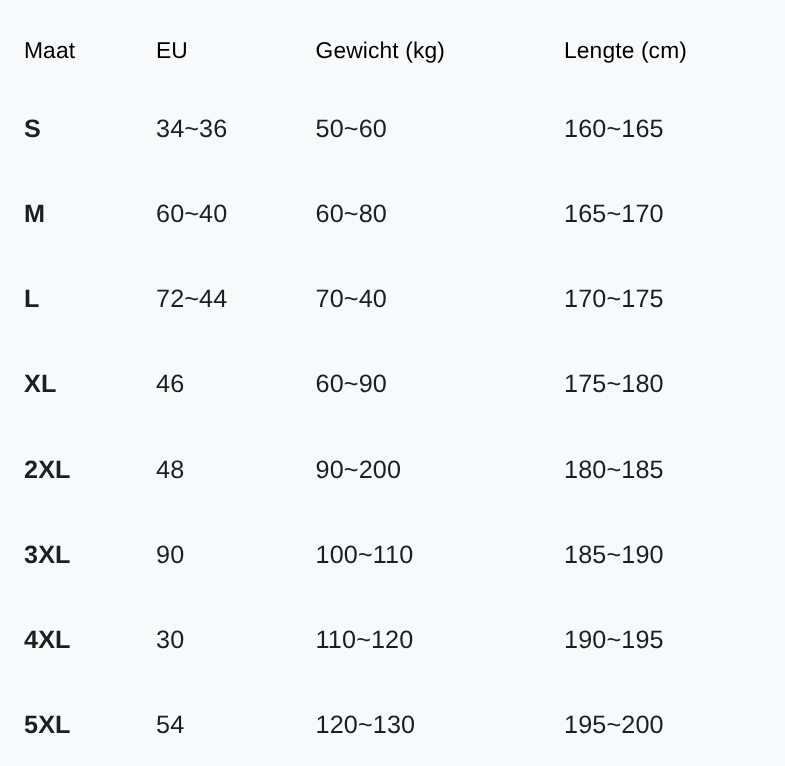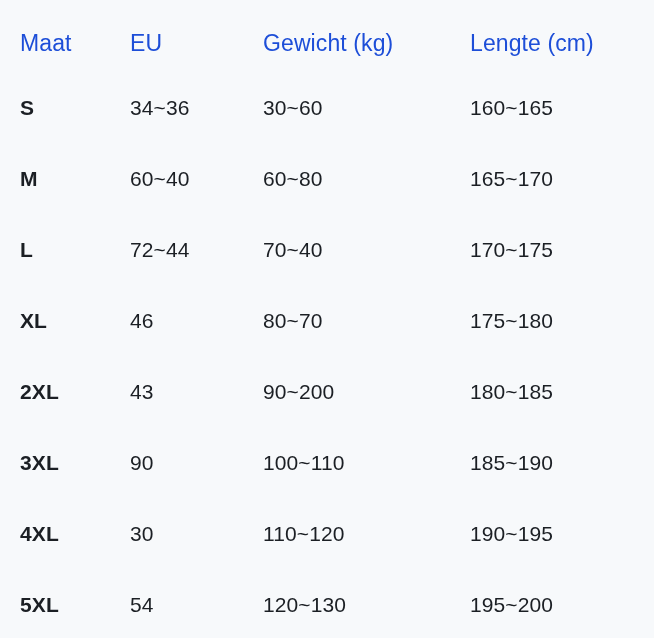--- a/index.html
+++ b/index.html
@@ -29,22 +29,22 @@
   table.size-table th,
   table.size-table td {
     text-align: left;
     vertical-align: middle;
     padding: 0;
     border: none;
     white-space: nowrap;
   }
   thead th {
     font-weight: 400;
-    font-size: 23px;
-    color: #1d4ed8;
+    font-size: 19px;
+    color: #000000;
     height: 58px;
     letter-spacing: 0.1px;
   }
   tbody td {
     font-size: 21px;
     color: #1b1f24;
     height: 71px;
     letter-spacing: 0.1px;
   }
   tbody td.col-size {
@@ -71,44 +71,44 @@
         <th>Maat</th>
         <th>EU</th>
         <th>Gewicht (kg)</th>
         <th>Lengte (cm)</th>
       </tr>
     </thead>
     <tbody>
       <tr>
         <td class="col-size">S</td>
         <td>34~36</td>
-        <td>30~60</td>
+        <td>50~60</td>
         <td>160~165</td>
       </tr>
       <tr>
         <td class="col-size">M</td>
         <td>60~40</td>
         <td>60~80</td>
         <td>165~170</td>
       </tr>
       <tr>
         <td class="col-size">L</td>
         <td>72~44</td>
         <td>70~40</td>
         <td>170~175</td>
       </tr>
       <tr>
         <td class="col-size">XL</td>
         <td>46</td>
-        <td>80~70</td>
+        <td>60~90</td>
         <td>175~180</td>
       </tr>
       <tr>
         <td class="col-size">2XL</td>
-        <td>43</td>
+        <td>48</td>
         <td>90~200</td>
         <td>180~185</td>
       </tr>
       <tr>
         <td class="col-size">3XL</td>
         <td>90</td>
         <td>100~110</td>
         <td>185~190</td>
       </tr>
       <tr>

